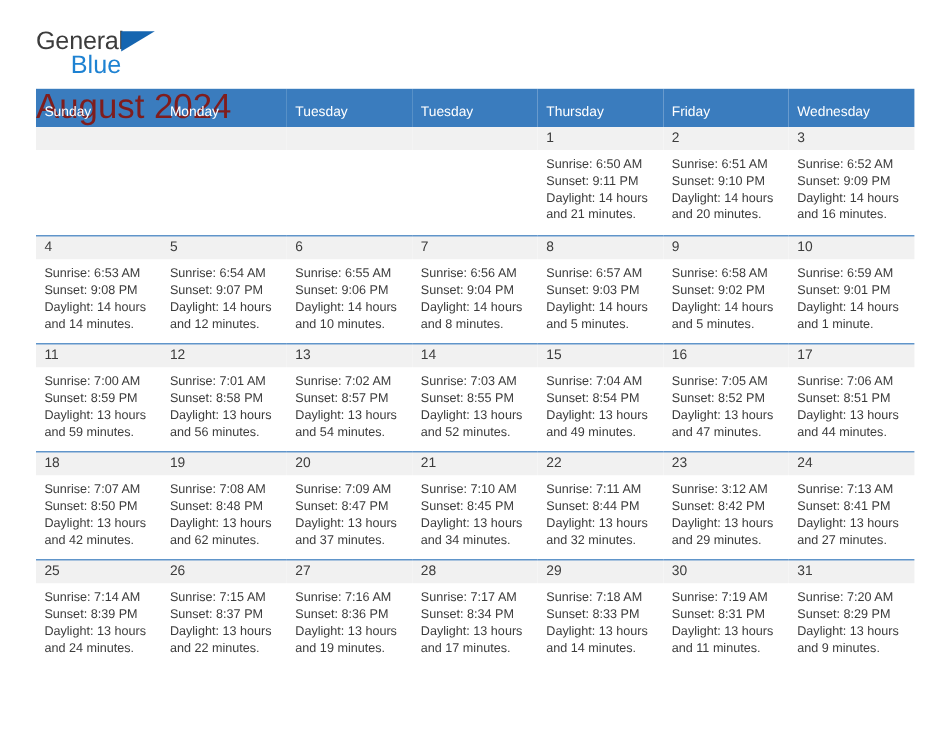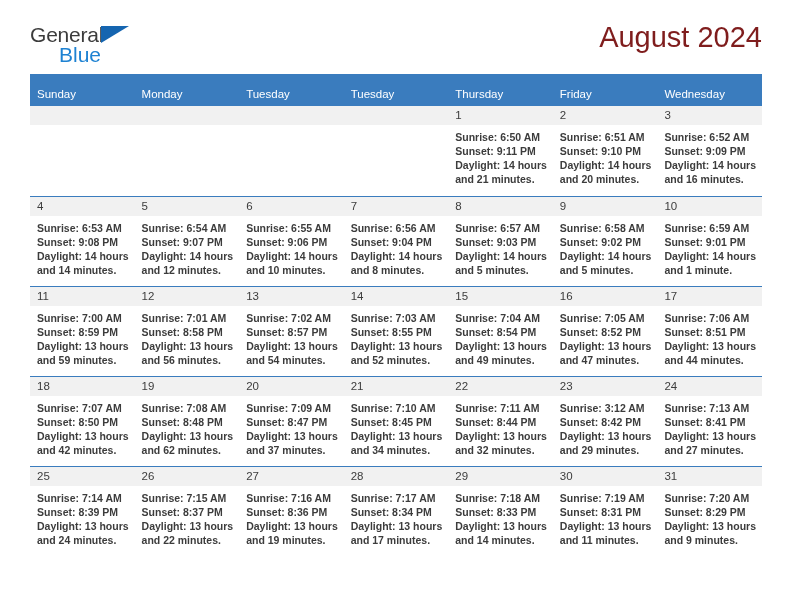--- a/index.html
+++ b/index.html
@@ -23,20 +23,21 @@
   }
 
   
   .header {
     display: flex;
     align-items: flex-start;
     justify-content: space-between;
     padding-top: 22px;
     height: 74px;
     box-sizing: border-box;
+    flex-direction: column;
   }
   .brand {
     position: relative;
     width: 120px;
     height: 52px;
     flex: 0 0 auto;
   }
   .brand-general {
     position: absolute;
     left: 0;
@@ -116,21 +117,20 @@
     box-sizing: border-box;
   }
   .daynum.empty {
     color: transparent;
   }
   .info {
     padding: 5px 6px 0 7px;
     font-size: 10.5px;
     line-height: 14px;
     color: #3c3c3c;
-    font-weight: bold;
   }
   .info div {
     white-space: nowrap;
   }
 </style>
 </head>
 <body>
 
 <div class="page">
 

